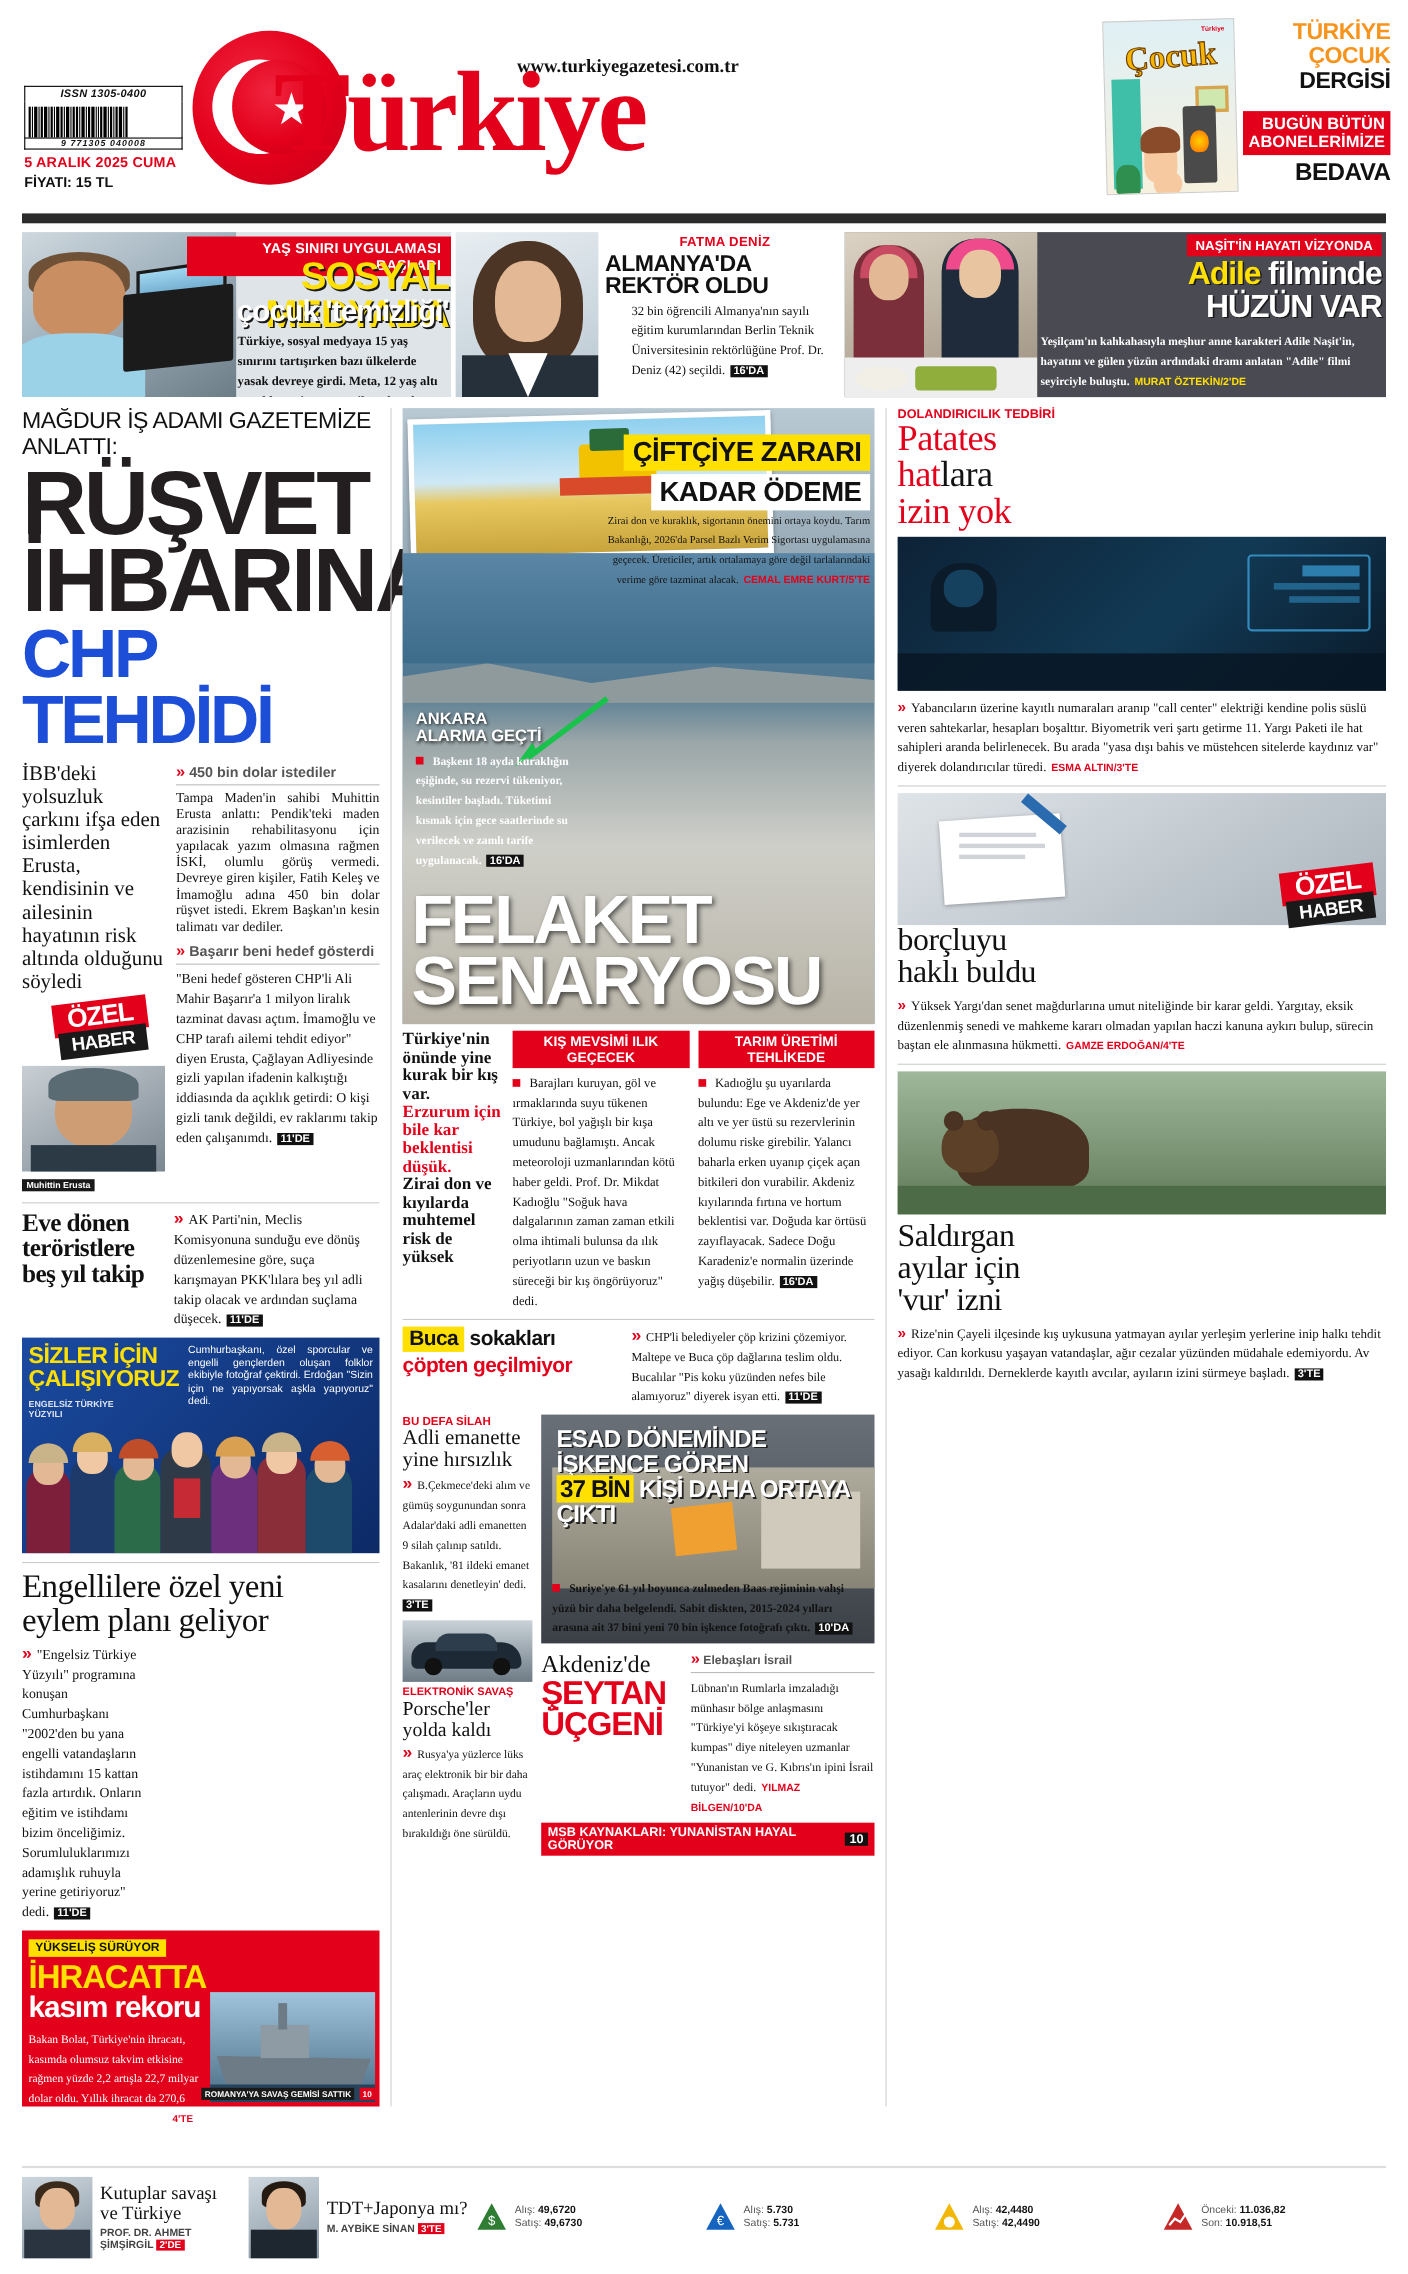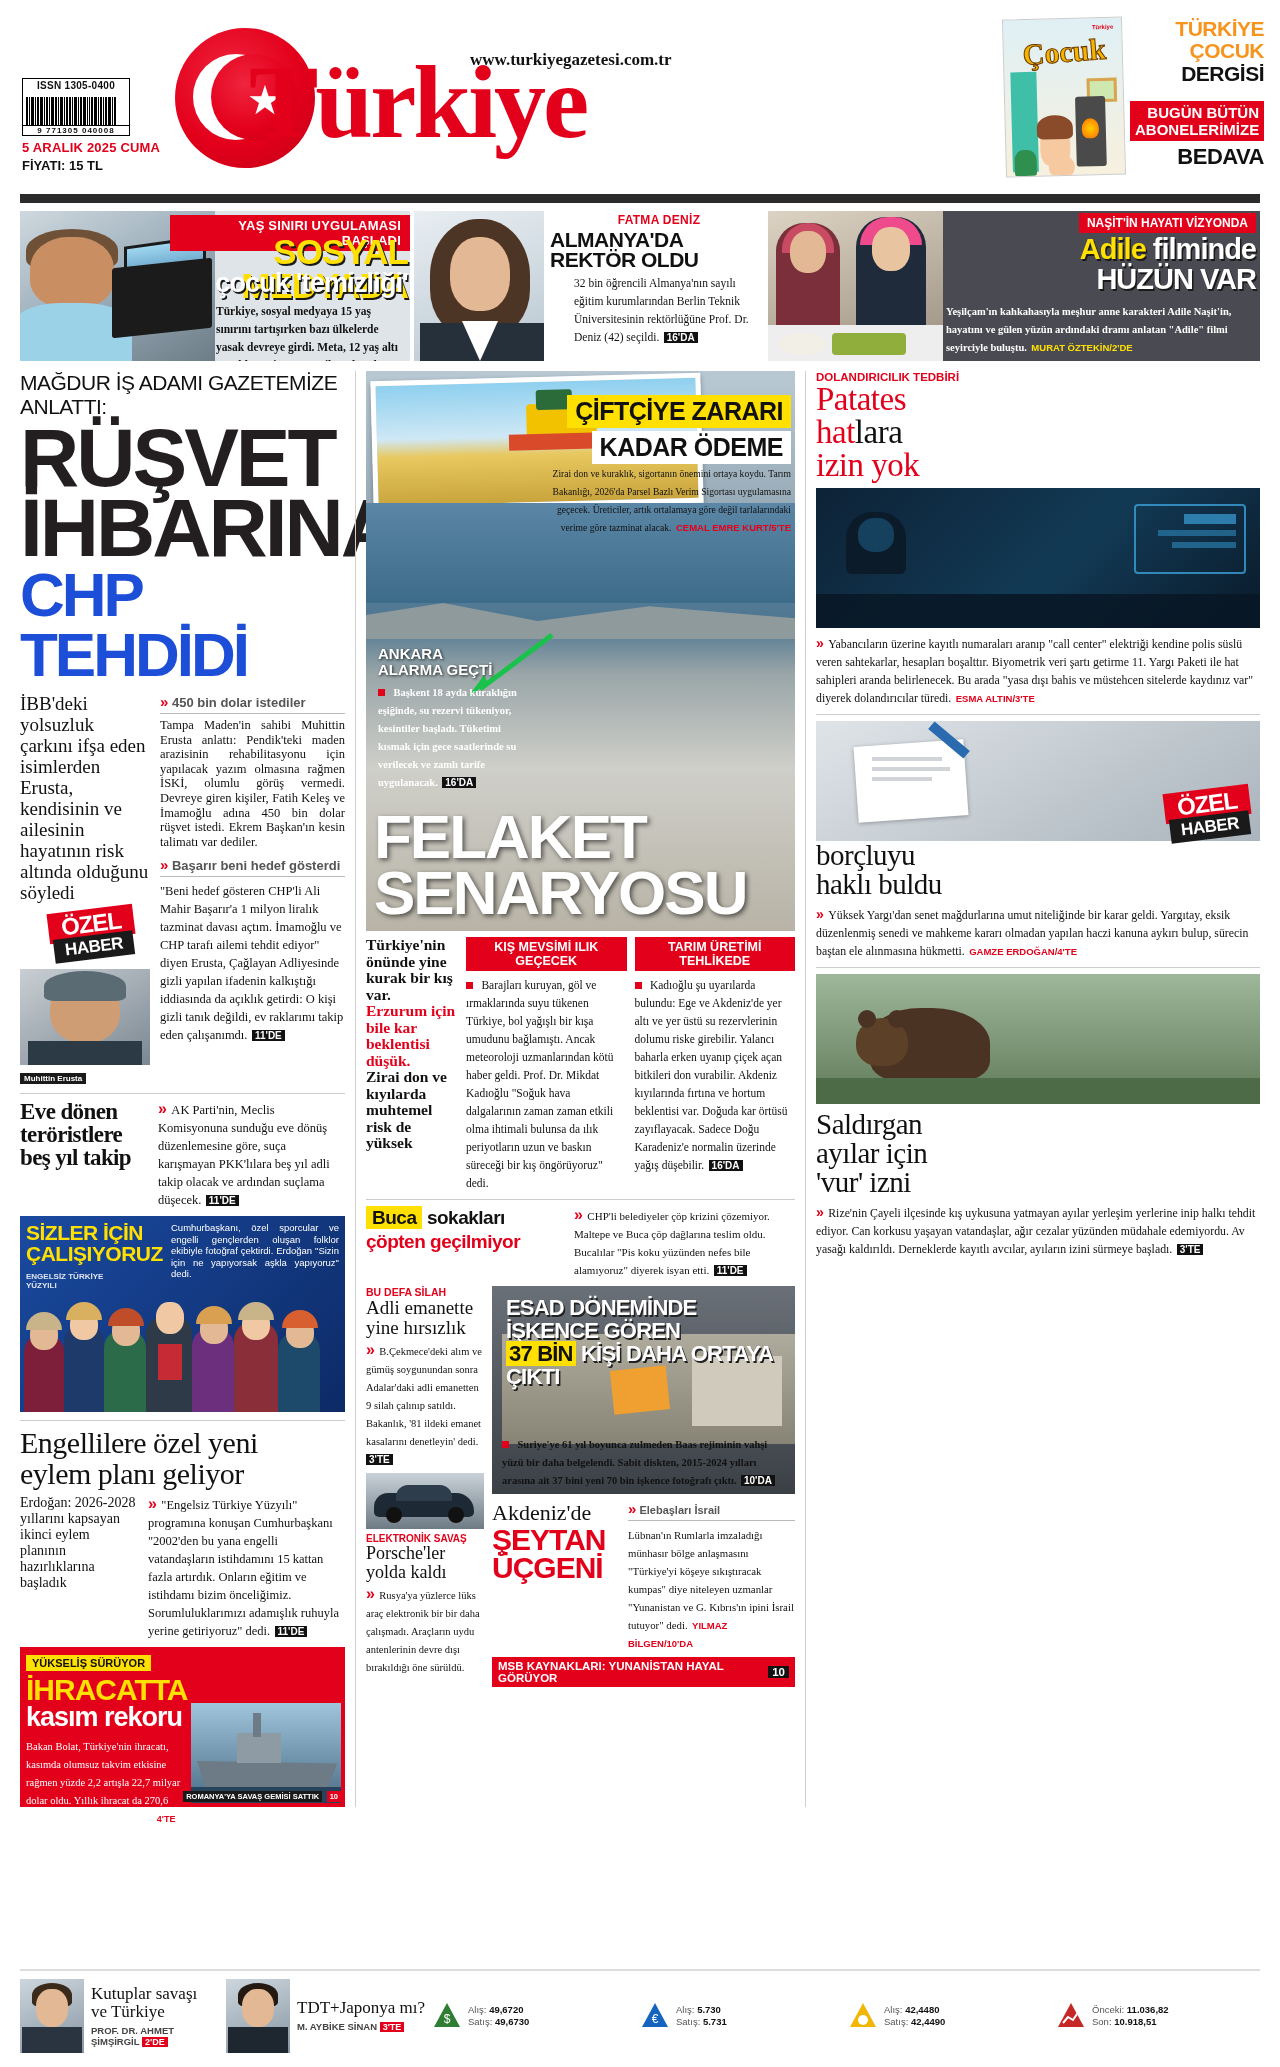--- a/index.html
+++ b/index.html
@@ -13,21 +13,22 @@
     height: 2067px;
     position: relative;
     background: #fff;
     overflow: hidden;
   }
 
   
   .masthead { position: relative; height: 190px; }
   .issn-box {
     position: absolute; left: 22px; top: 78px;
-    width: 108px;
+    width: 144px;
+    font-style: italic;
   }
   .issn-text {
     font-size: 10px; font-weight: bold; text-align: center;
     letter-spacing: .3px; border: 1px solid #000; border-bottom: none;
     padding: 1px 0;
   }
   .barcode {
     height: 34px; border: 1px solid #000; border-top: none; display: flex;
     align-items: flex-end; padding: 2px 3px 0 3px; gap: 1px; background: #fff;
   }
@@ -717,21 +718,20 @@
           <div style="position:absolute;left:258px;bottom:0;width:42px;height:80px;background:#1d4a6b;border-radius:18px 18px 0 0;"></div>
           <div style="position:absolute;left:266px;bottom:64px;width:28px;height:30px;background:#e3b894;border-radius:45%;"></div>
           <div style="position:absolute;left:262px;bottom:84px;width:36px;height:18px;background:#d86030;border-radius:18px 18px 0 0;"></div>
         </div>
       </div>
 
       <div style="margin-top:8px;border-top:1px solid #ccc;padding-top:6px;">
         <div class="engel-h">Engellilere özel yeni</div>
         <div class="engel-h">eylem planı geliyor</div>
         <div style="display:grid;grid-template-columns:118px 1fr;gap:10px;margin-top:6px;">
-          <div class="lead-left" style="font-size:14px;line-height:16px;">Erdoğan: 2026-2028 yıllarını kapsayan ikinci eylem planının hazırlıklarına başladık</div>
           <div>
             <span class="chev" style="color:#e3001b;font-weight:bold;">»</span>
             <span class="body-serif">"Engelsiz Türkiye Yüzyılı" programına konuşan Cumhurbaşkanı "2002'den bu yana engelli vatandaşların istihdamını 15 kattan fazla artırdık. Onların eğitim ve istihdamı bizim önceliğimiz. Sorumluluklarımızı adamışlık ruhuyla yerine getiriyoruz" dedi.</span>
             <span class="pgref">11'DE</span>
           </div>
         </div>
       </div>
 
       <div class="ihracat-box" style="margin-top:8px;height:160px;padding:6px;">
         <span class="ihr-kicker">YÜKSELİŞ SÜRÜYOR</span>

